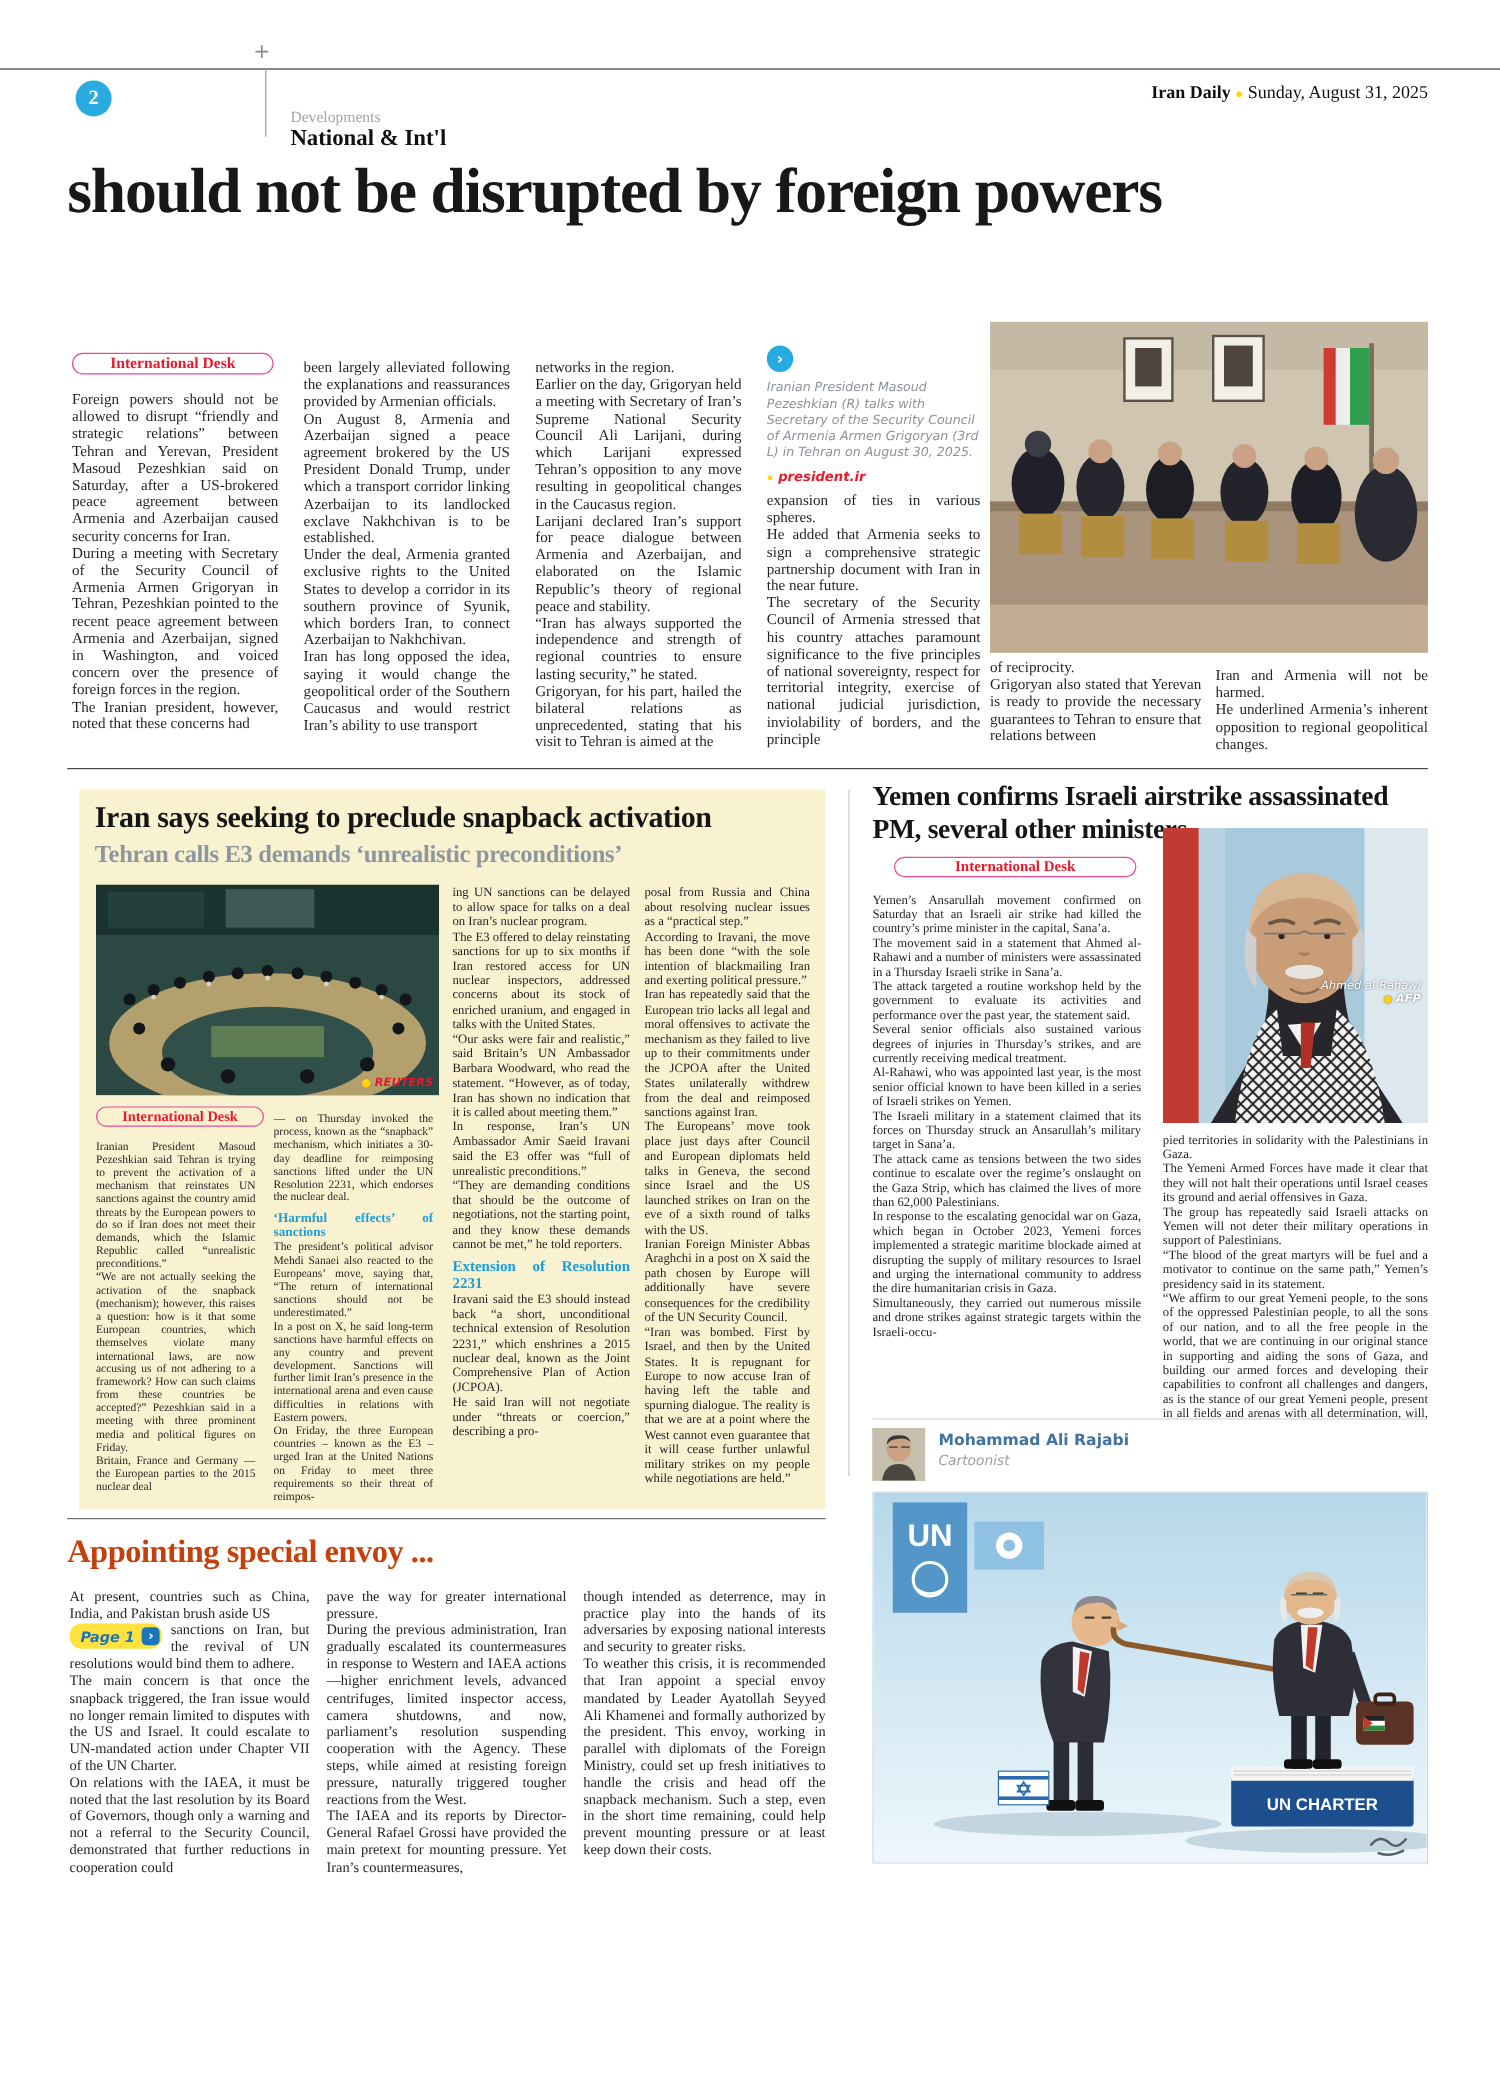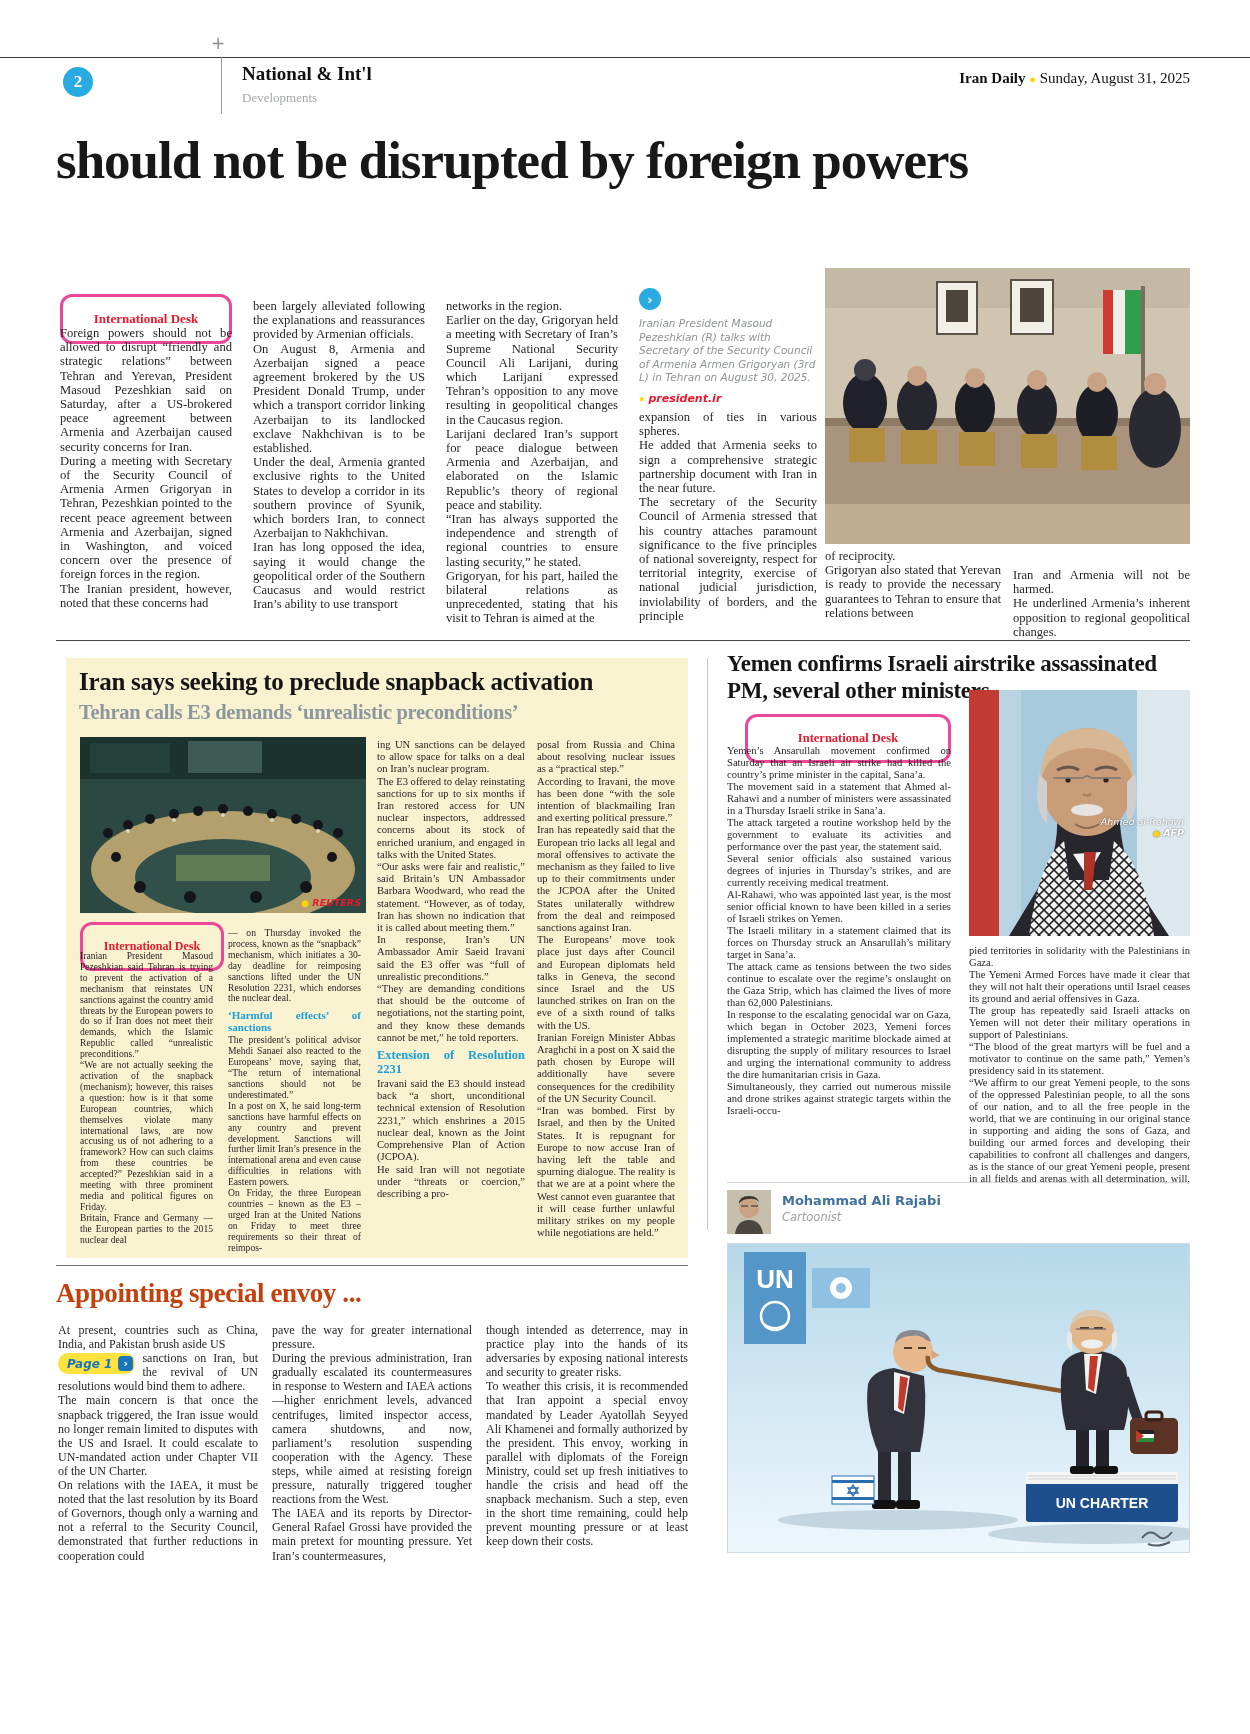--- a/index.html
+++ b/index.html
@@ -6,31 +6,31 @@
   .page{position:relative;width:1250px;height:1734px;background:#fff;overflow:hidden;
         font-family:"Liberation Serif",serif;color:#231f20;}
   .abs{position:absolute;}
   .rule{background:#3a3a3a;height:1px;}
   .vrule{background:#c7c7c7;width:1px;}
   
   .plusmark{color:#8a8a8a;font-family:"DejaVu Sans",sans-serif;font-size:17px;}
   .pagenum{width:30px;height:30px;border-radius:50%;background:#29abe2;color:#fff;
            font-weight:bold;font-size:17px;display:flex;align-items:center;justify-content:center;
            font-family:"Liberation Serif",serif;}
-  .sect-title{font-size:19px;font-weight:bold;color:#111;}
+  .sect-title{font-size:19px;font-weight:bold;color:#111;margin-top:42px;}
   .sect-sub{font-size:13px;color:#a2a6a9;}
   .dateline{font-size:15px;color:#111;text-align:right;}
   .dateline .paper{font-weight:bold;}
   .dot{color:#ffd400;font-size:11px;}
   
   .headline{font-size:53px;line-height:61px;font-weight:bold;letter-spacing:-1px;color:#181818;}
   .kicker{color:#a7a9ac;font-style:italic;}
   
-  .desk{border:3px solid #ec4899;border-radius:12px;color:#e8192c;font-weight:bold;
-        font-size:13px;text-align:center;padding:14px 0;}
+  .desk{border:1px solid #ec4899;border-radius:12px;color:#e8192c;font-weight:bold;
+        font-size:13px;text-align:center;padding:0 0;}
   
   .col{text-align:justify;overflow:hidden;hyphens:auto;}
   .col p{margin:0;}
   .lead-col{font-size:12.6px;line-height:14.2px;}
   .sb-col-a{font-size:9.6px;line-height:10.9px;}
   .sb-col-b{font-size:10.6px;line-height:12.2px;}
   .ym-col{font-size:10.6px;line-height:12px;}
   .en-col{font-size:12px;line-height:14.1px;}
   .sub{color:#1b9dd9;font-weight:bold;margin:5px 0 2px !important;}
   .sb-col-a .sub{font-size:11px;line-height:12px;}
@@ -157,21 +157,21 @@
       <rect x="256" y="168" width="36" height="34" fill="#b08d3f"></rect>
       <ellipse cx="330" cy="160" rx="26" ry="40" fill="#2a2a32"></ellipse>
       <circle cx="330" cy="116" r="11" fill="#c9a184"></circle>
       <rect y="236" width="365" height="40" fill="#c2ad92"></rect>
     </svg>
   </div>
   <div class="abs col lead-col" style="left:825px;top:549px;width:176px;height:76px;">
       <p>of reciprocity.</p>
       <p>Grigoryan also stated that Yerevan is ready to provide the necessary guarantees to Tehran to ensure that relations between</p>
     </div>
-  <div class="abs col lead-col" style="left:1013px;top:568px;width:177px;height:76px;">
+  <div class="abs col lead-col" style="left:1013px;top:556px;width:177px;height:76px;">
       <p>Iran and Armenia will not be harmed.</p>
       <p>He underlined Armenia’s inherent opposition to regional geopolitical changes.</p>
     </div>
 
   <div class="abs rule" style="left:56px;top:640px;width:1134px;background:#4a4a4a;"></div>
 
   <div class="abs ybox" style="left:66px;top:658px;width:622px;height:600px;"></div>
   <div class="abs sb-title" style="left:79px;top:668px;width:600px;">Iran says seeking to preclude snapback activation</div>
   <div class="abs sb-subtitle" style="left:79px;top:701px;width:600px;">Tehran calls E3 demands ‘unrealistic preconditions’</div>
 

